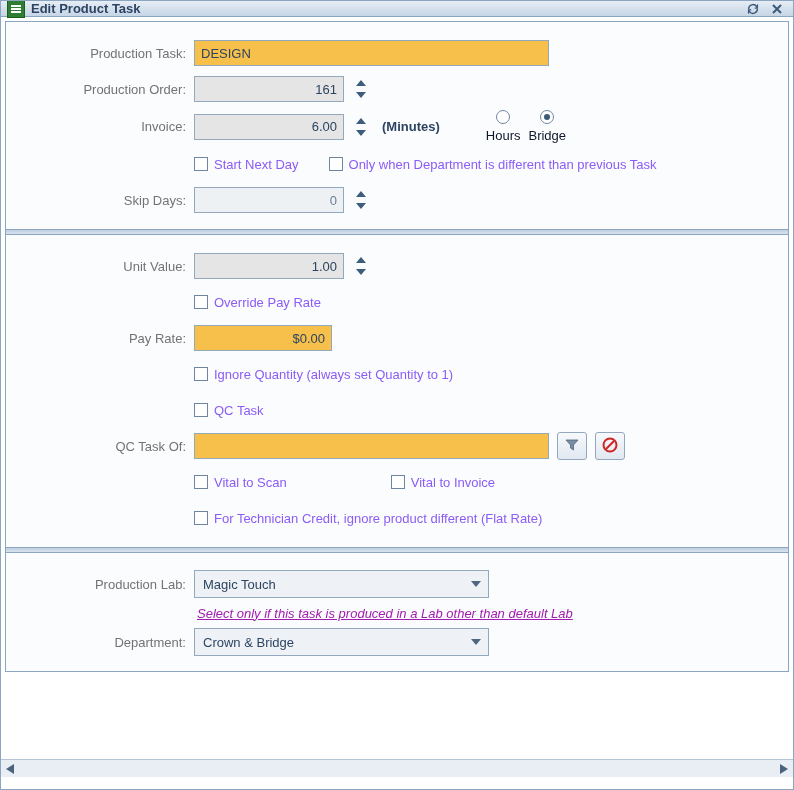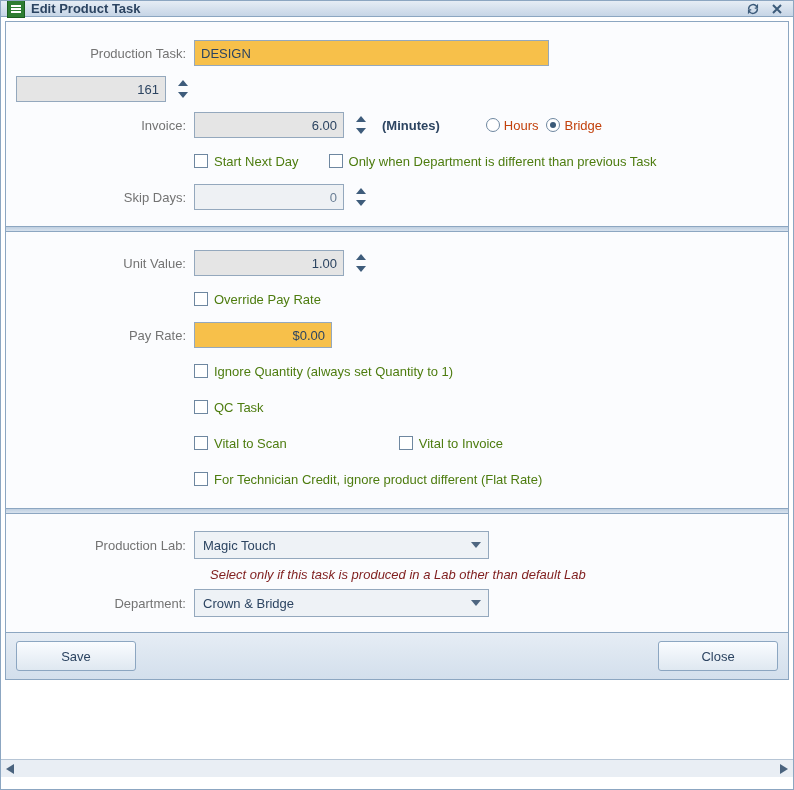--- a/index.html
+++ b/index.html
@@ -90,41 +90,42 @@
   .spinner .sbtn {
     width: 14px; height: 12px;
     display:flex; align-items:center; justify-content:center;
     cursor:pointer;
     color:#3e5c7b;
   }
   .spinner .sbtn svg { display:block; }
   .units { font-weight: bold; color:#2c4461; margin-left: 6px; }
   .radio {
     display:inline-flex; align-items:center; gap:4px; cursor:pointer;
-    color:#c2410c;
+    color:#0f172a;
+    flex-direction:column;
   }
   .radio .dot {
     width:14px; height:14px; border-radius:50%;
     border:1px solid #6e87a0; background:#fff;
     display:flex; align-items:center; justify-content:center;
   }
   .radio.selected .dot::after {
     content:""; width:6px; height:6px; border-radius:50%; background:#3b5a78;
   }
   .check {
     display:inline-flex; align-items:center; gap:6px; cursor:pointer;
-    color:#4d7c0f;
+    color:#8b5cf6;
   }
   .check .box {
     width:14px; height:14px;
     border:1px solid #6e87a0; background:#fff;
   }
-  .check.wide { margin-right: 36px; justify-content: space-between; }
+  .check.wide { margin-right: 28px; justify-content: space-between; }
   .help {
-    color:#7f1d1d; font-style:italic; margin-top:2px; margin-left:16px;
+    color:#a21caf; font-style:italic; margin-top:2px; margin-left:3px;text-decoration:underline;
   }
   .iconbtn {
     width:30px; height:28px;
     border:1px solid #94a8bd;
     border-radius:3px;
     background: linear-gradient(#f7f9fc,#e1e8f0);
     display:flex; align-items:center; justify-content:center;
     cursor:pointer;
   }
   .select {
@@ -214,20 +215,21 @@
   <div class="section">
 
     <div class="row">
       <div class="lbl">Production Task:</div>
       <div class="field-area">
         <input class="textbox highlight wide" value="DESIGN" style="">
       </div>
     </div>
 
     <div class="row">
+      <div class="lbl">Production Order:</div>
       <div class="field-area">
         <input class="textbox num" value="161" style="">
         <div class="spinner">
           <div class="sbtn">
                   <svg width="10" height="6">
                     <polygon points="5,0 10,6 0,6" fill="#3e5c7b"></polygon>
                   </svg>
                 </div>
           <div class="sbtn">
                   <svg width="10" height="6">
@@ -356,20 +358,41 @@
     <div class="row">
       <div class="lbl"></div>
       <div class="field-area">
         <span class="check">
                 <span class="box"></span>
                 <span>QC Task</span>
               </span>
       </div>
     </div>
 
+    <div class="row">
+      <div class="lbl">QC Task Of:</div>
+      <div class="field-area">
+        <input class="textbox highlight wide" value="" style="">
+        <div class="iconbtn">
+          <span>
+            <svg width="16" height="16" viewBox="0 0 16 16">
+                    <path d="M2 3h12l-4.5 5v5l-3-2V8L2 3z" fill="#7a8da0" stroke="#4e6680" stroke-width="0.8"></path>
+                  </svg>
+          </span>
+        </div>
+        <div class="iconbtn">
+          <span>
+            <svg width="16" height="16" viewBox="0 0 16 16">
+                    <circle cx="8" cy="8" r="6.5" fill="none" stroke="#d02424" stroke-width="2"></circle>
+                    <line x1="4" y1="12" x2="12" y2="4" stroke="#d02424" stroke-width="2"></line>
+                  </svg>
+          </span>
+        </div>
+      </div>
+    </div>
 
     <div class="row">
       <div class="lbl"></div>
       <div class="field-area">
         <span class="check wide">
                 <span class="box"></span>
                 <span>Vital to Scan</span>
               </span>
         <span style="width:60px;"></span>
         <span class="check">
@@ -418,25 +441,20 @@
           <span>Crown &amp; Bridge</span>
           <span class="caret"><svg width="12" height="12">
                     <polygon points="1,3 11,3 6,9" fill="#4e6680"></polygon>
                   </svg></span>
         </div>
       </div>
     </div>
 
   </div>
 
-  <div class="btnbar">
-    <button class="bigbtn">Save</button>
-    <span class="spacer"></span>
-    <button class="bigbtn">Close</button>
-  </div>
 
 </div>
 
 </div>
 
 <div class="scrollbar">
   <div class="sb-btn">
         <svg width="8" height="10">
           <polygon points="8,0 8,10 0,5" fill="#4a637e"></polygon>
         </svg>

